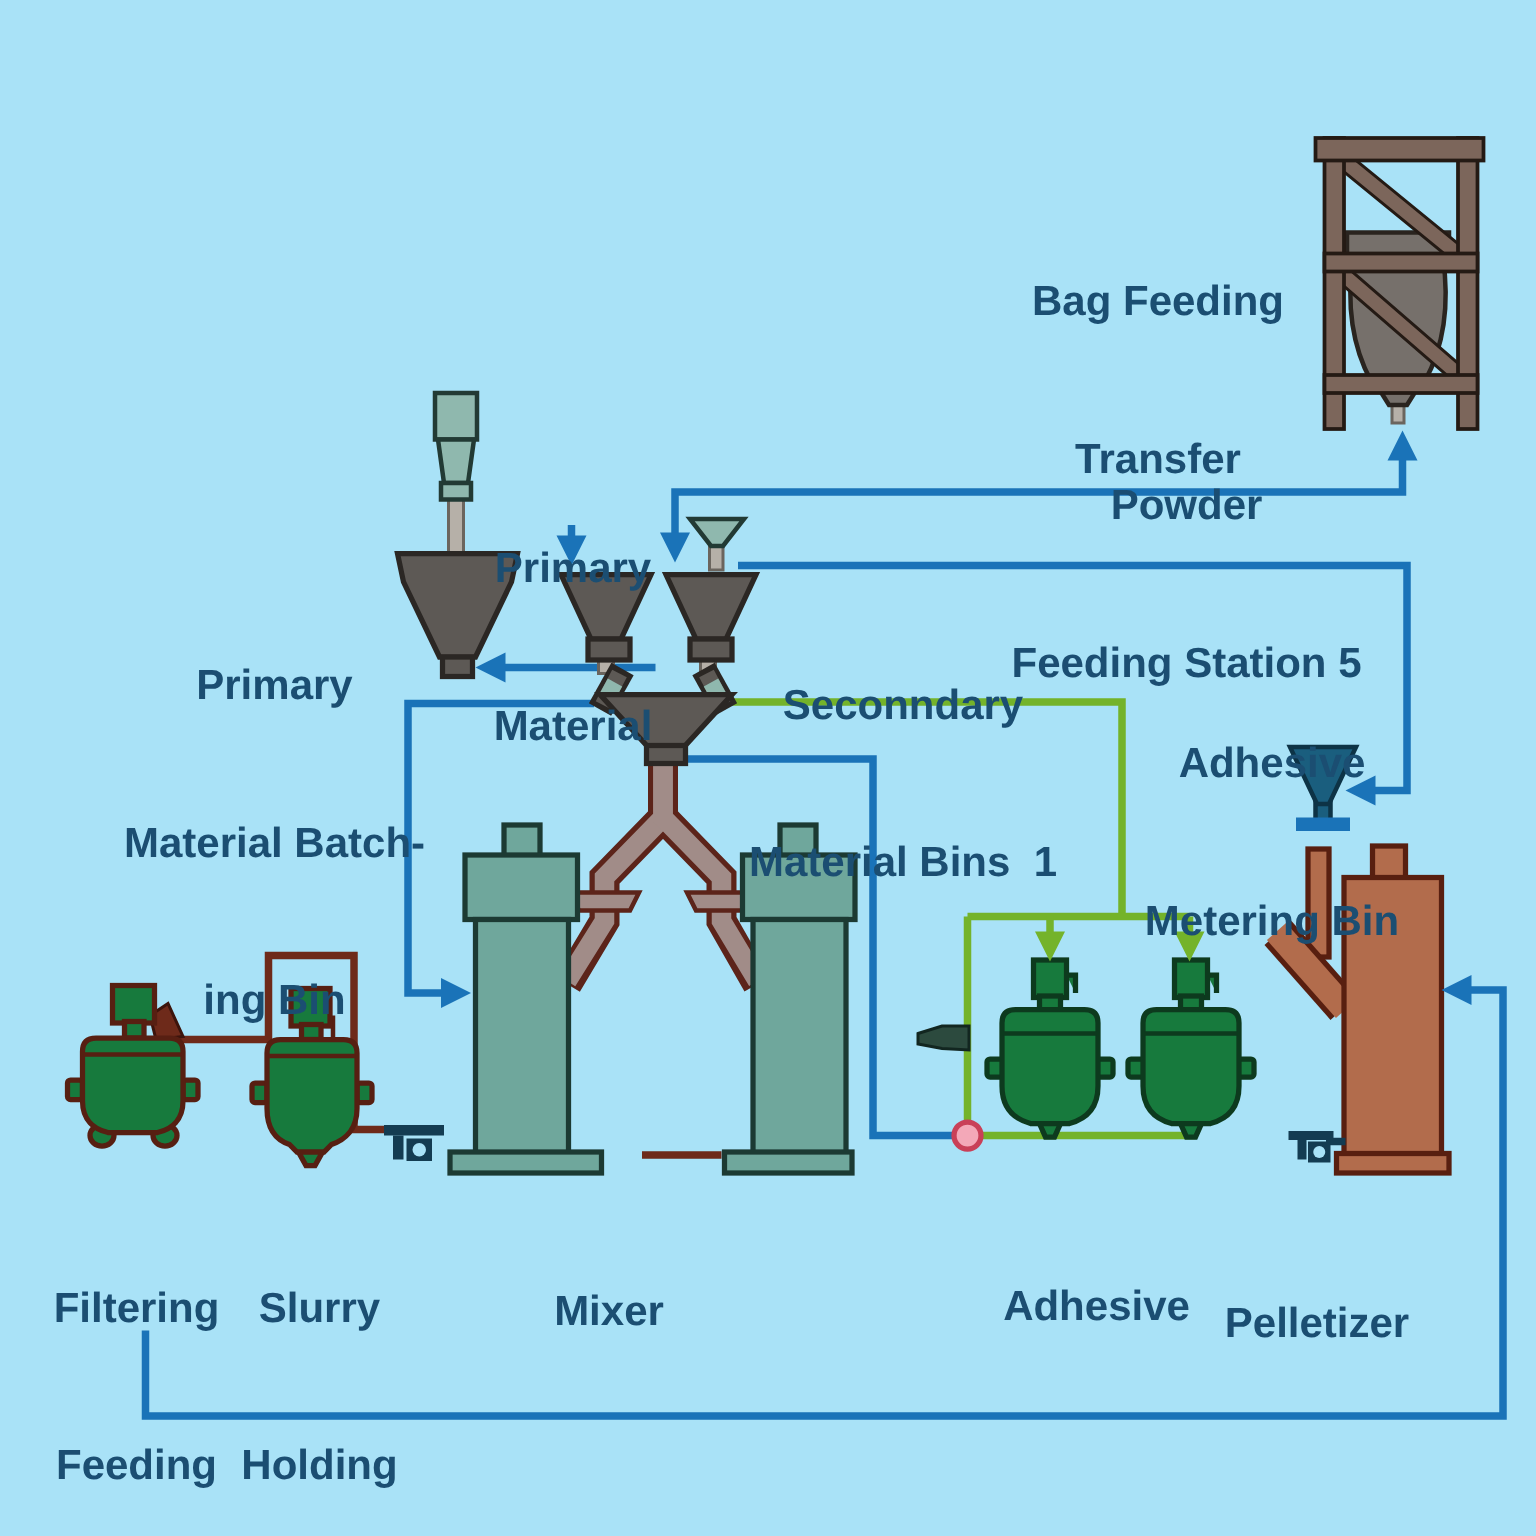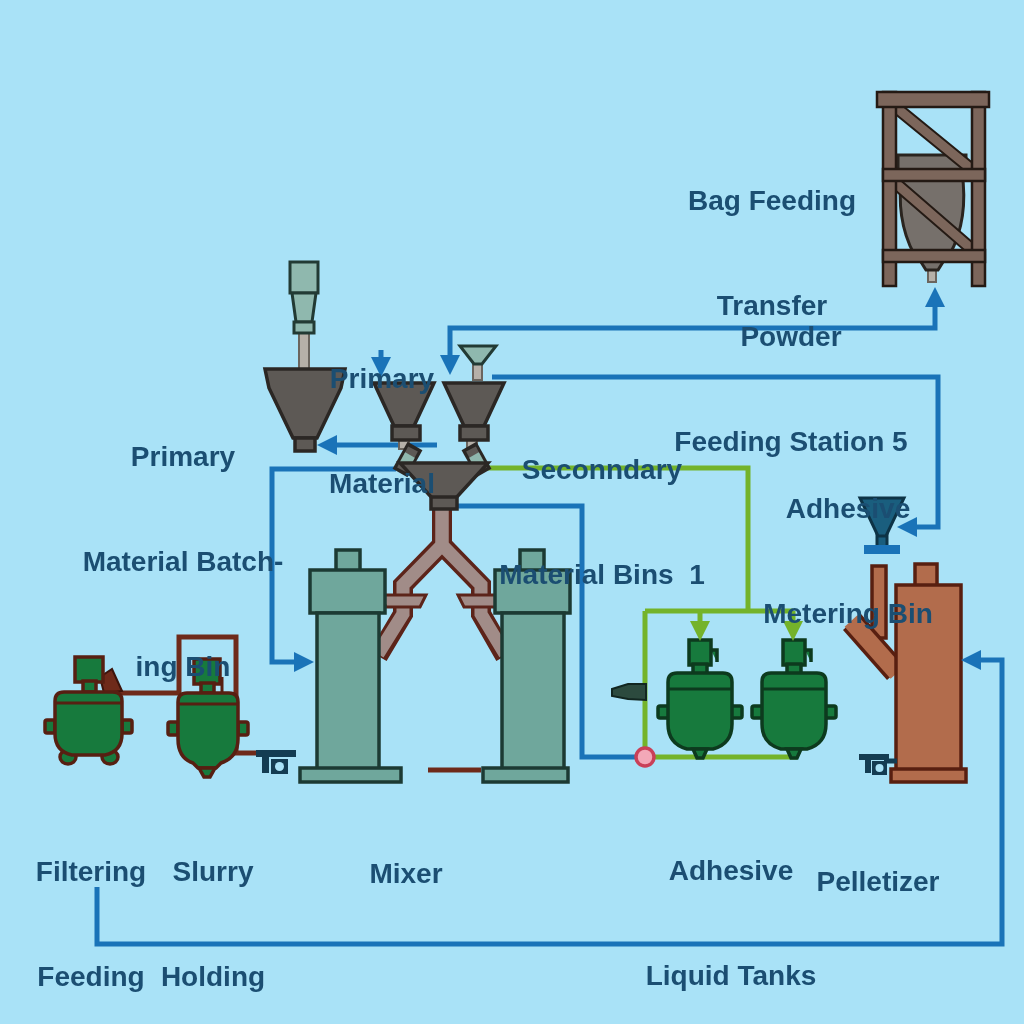--- a/index.html
+++ b/index.html
@@ -268,21 +268,20 @@
   </div>
   <div class="label" style="left:848px;top:421px;">
     <span>Adhesive</span>
     <span>Metering Bin</span>
   </div>
   <div class="label" style="left:406px;top:786px;">
     <span>Mixer</span>
   </div>
   <div class="label" style="left:731px;top:783px;">
     <span>Adhesive</span>
-    <span>Liquid Tanks</span>
   </div>
   <div class="label" style="left:878px;top:794px;">
     <span>Pelletizer</span>
   </div>
   <div class="label" style="left:91px;top:784px;">
     <span>Filtering</span>
     <span>Feeding</span>
     
   </div>
   <div class="label" style="left:213px;top:784px;">

